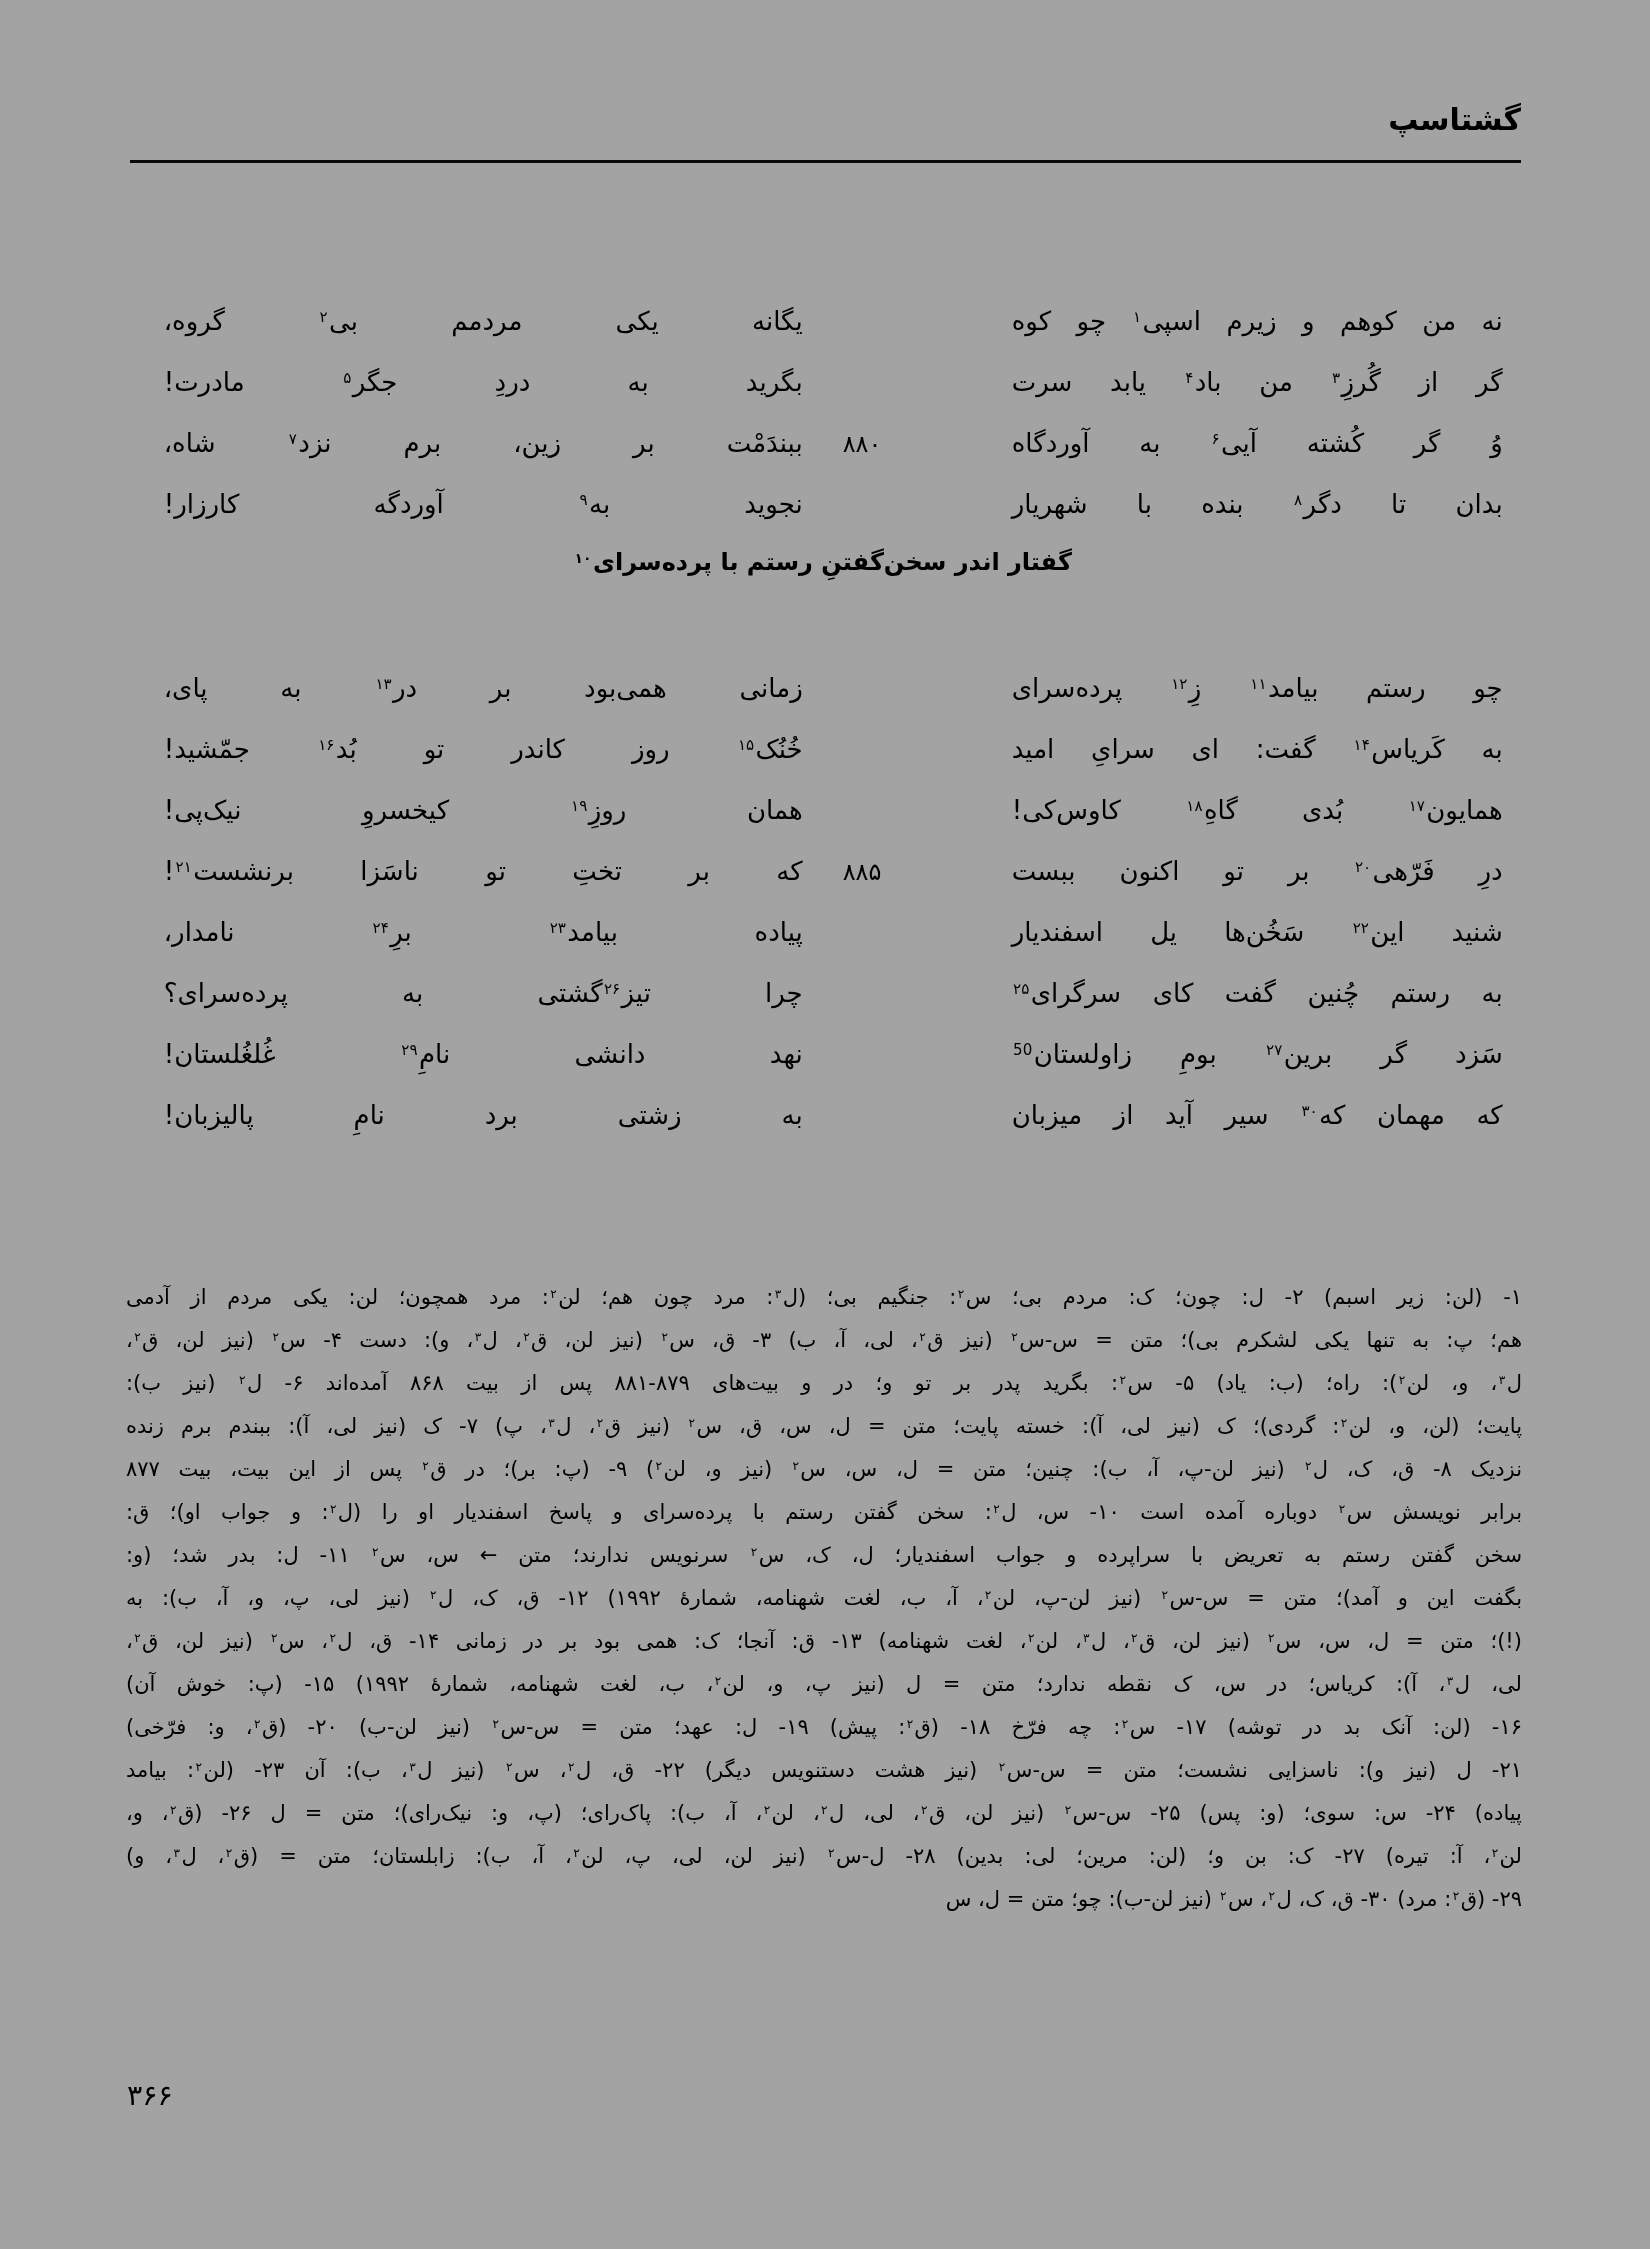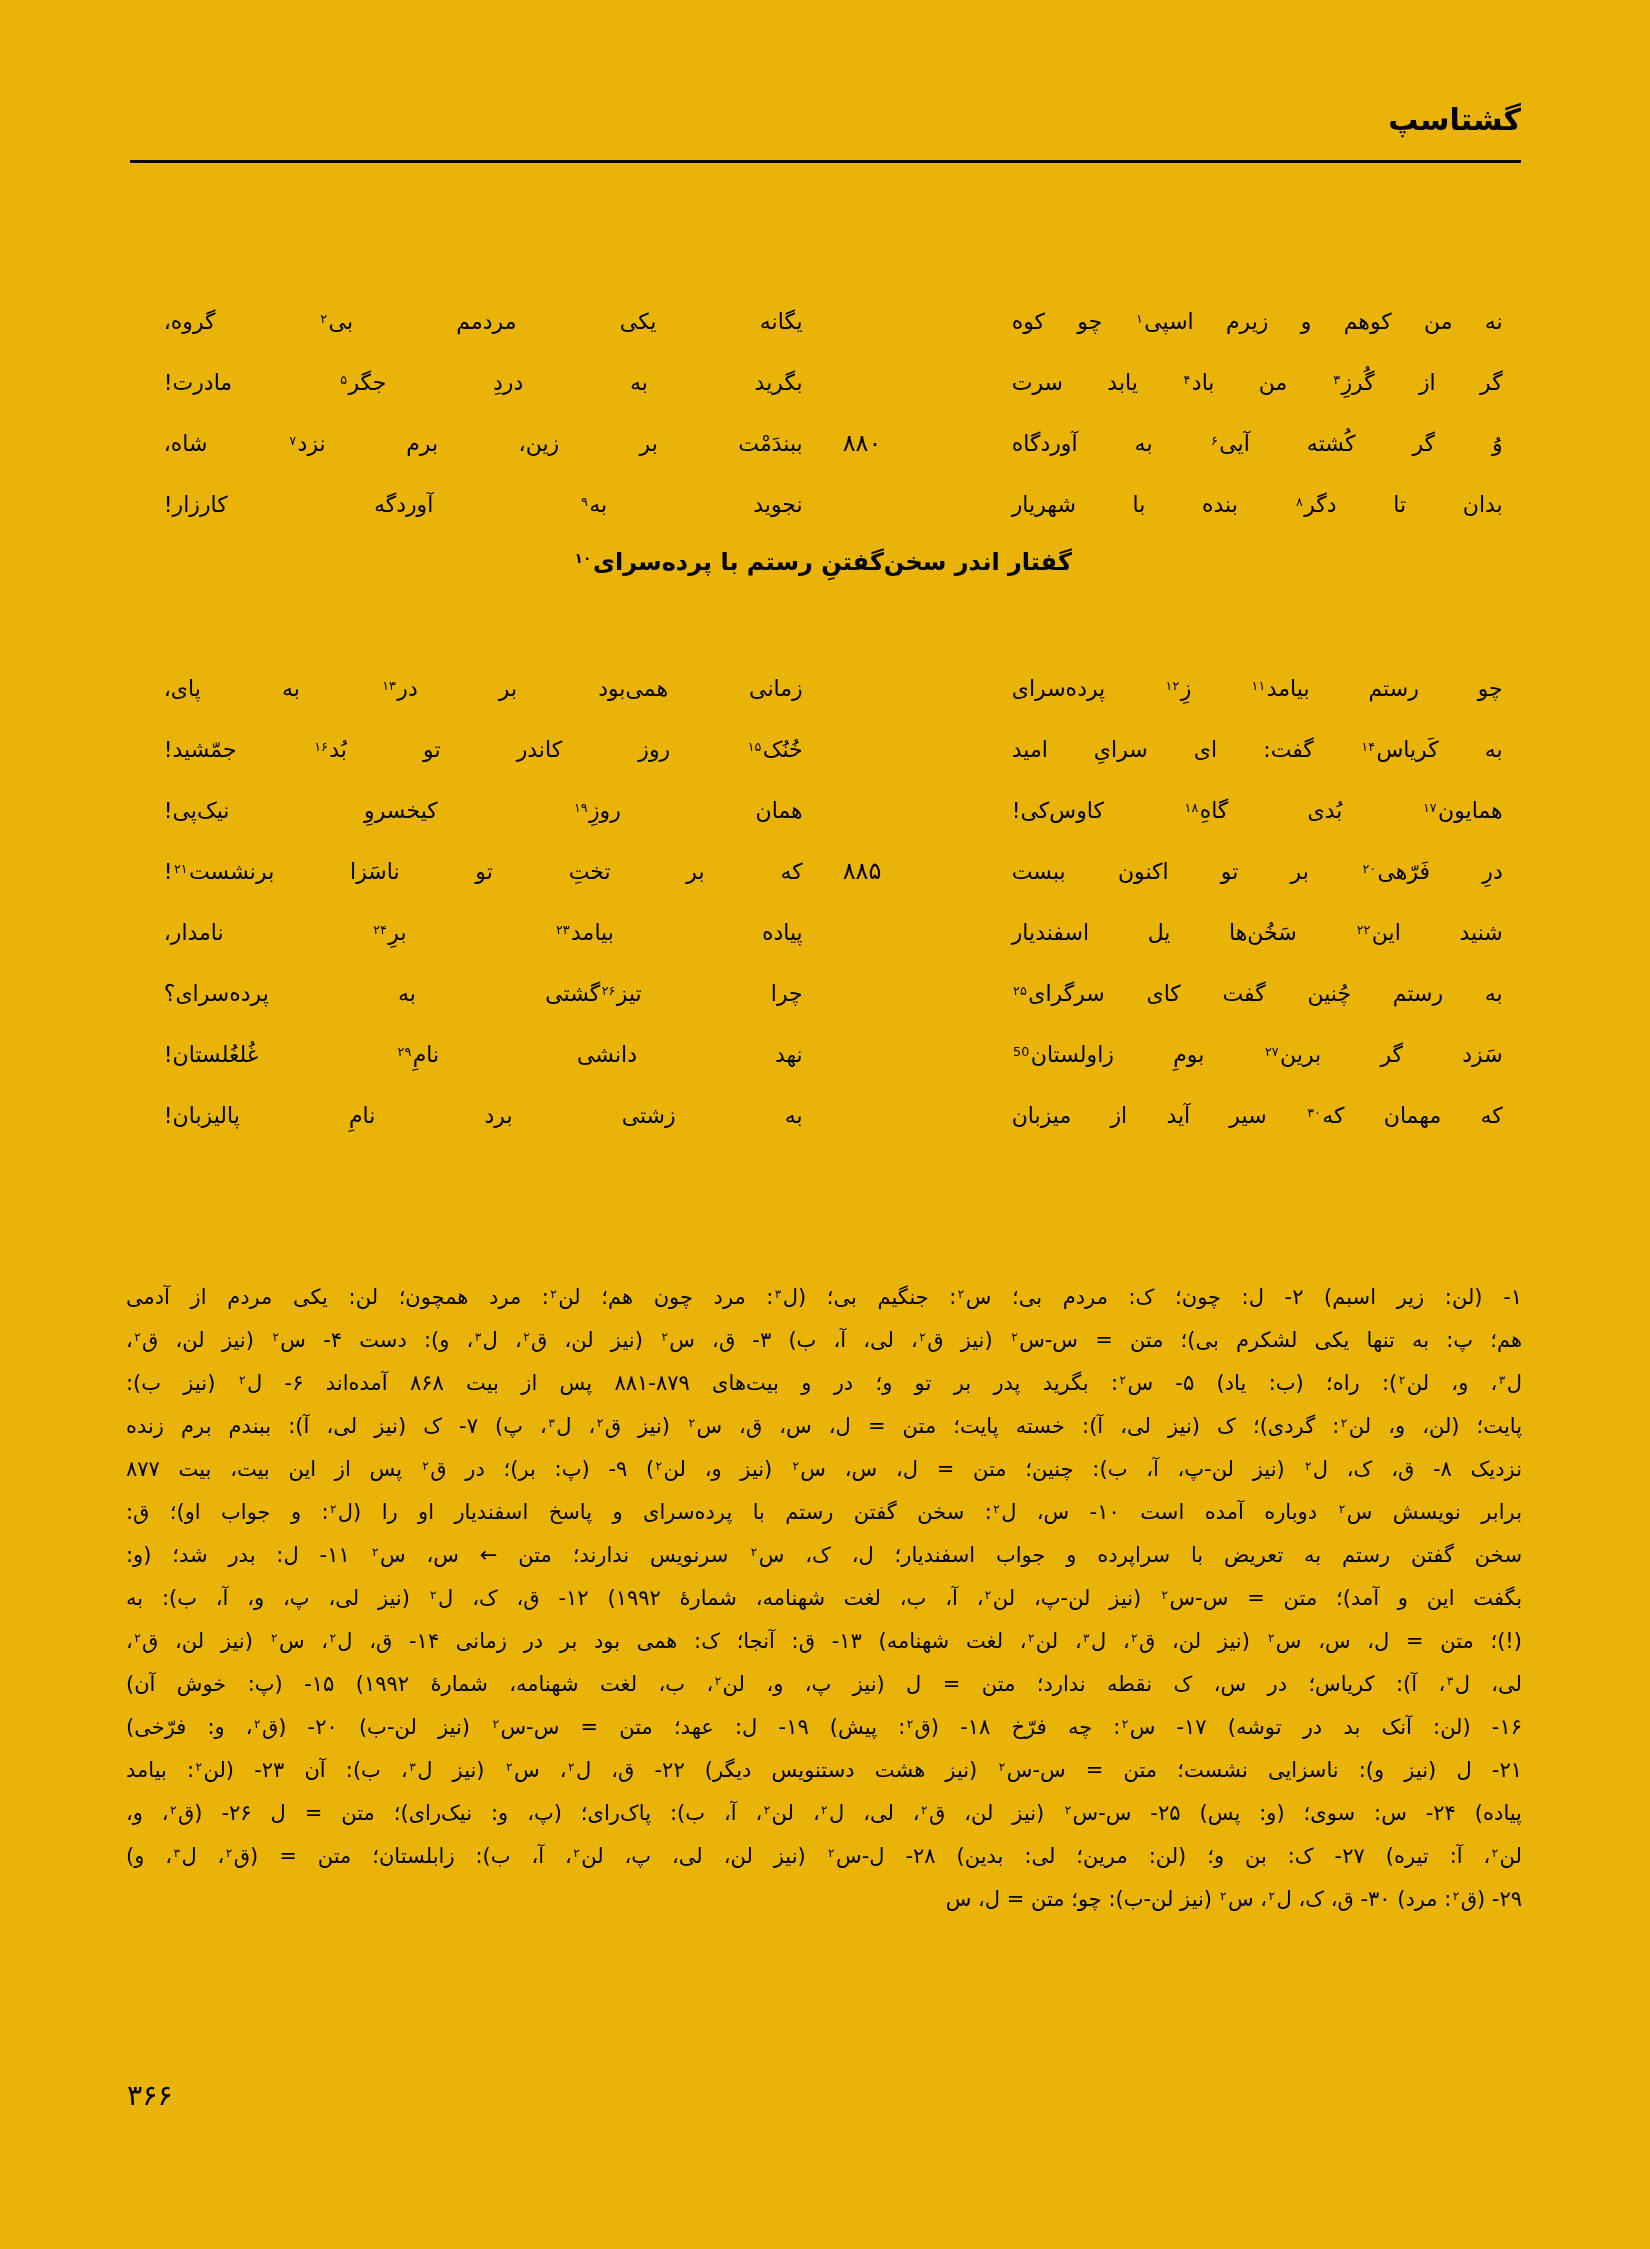--- a/index.html
+++ b/index.html
@@ -1,39 +1,39 @@
 <!DOCTYPE html>
 <html lang="fa" dir="rtl" style="font-size:11px"><head>
 <meta charset="utf-8">
 <style>
   html,body{margin:0;padding:0;background:#e8e8e8;}
   .page{
     position:relative;
     width:1650px;height:2250px;
     margin:0 auto;
-    background:#eab308;
+    background:#a3a3a3;
     color:#000;
     direction:rtl;
     font-family:"DejaVu Sans", sans-serif;
     overflow:hidden;
   }
   .chapter-title{
     position:absolute;top:102px;right:129px;
     font-size:30px;font-weight:600;letter-spacing:0;
   }
   .header-rule{
     position:absolute;top:160px;right:129px;
     width:1391px;height:2.8px;background:#0a0a0a;
   }
   .poem{position:absolute;right:132px;width:1391px;}
   #poem1{top:291px;}
   #poem2{top:658px;}
   .vrow{display:flex;align-items:baseline;height:61px;}
   .hem{
-    font-size:22px;line-height:61px;
+    font-size:26px;line-height:61px;
     text-align:justify;text-align-last:justify;
     white-space:nowrap;
   }
   .hem.first{width:491px;margin-right:15.3px;}
   .hem.second{width:639px;}
   .vnum{
     width:209px;flex:0 0 209px;
     font-size:24px;line-height:61px;
     text-align:right;padding-left:0;
     padding-right:0;

